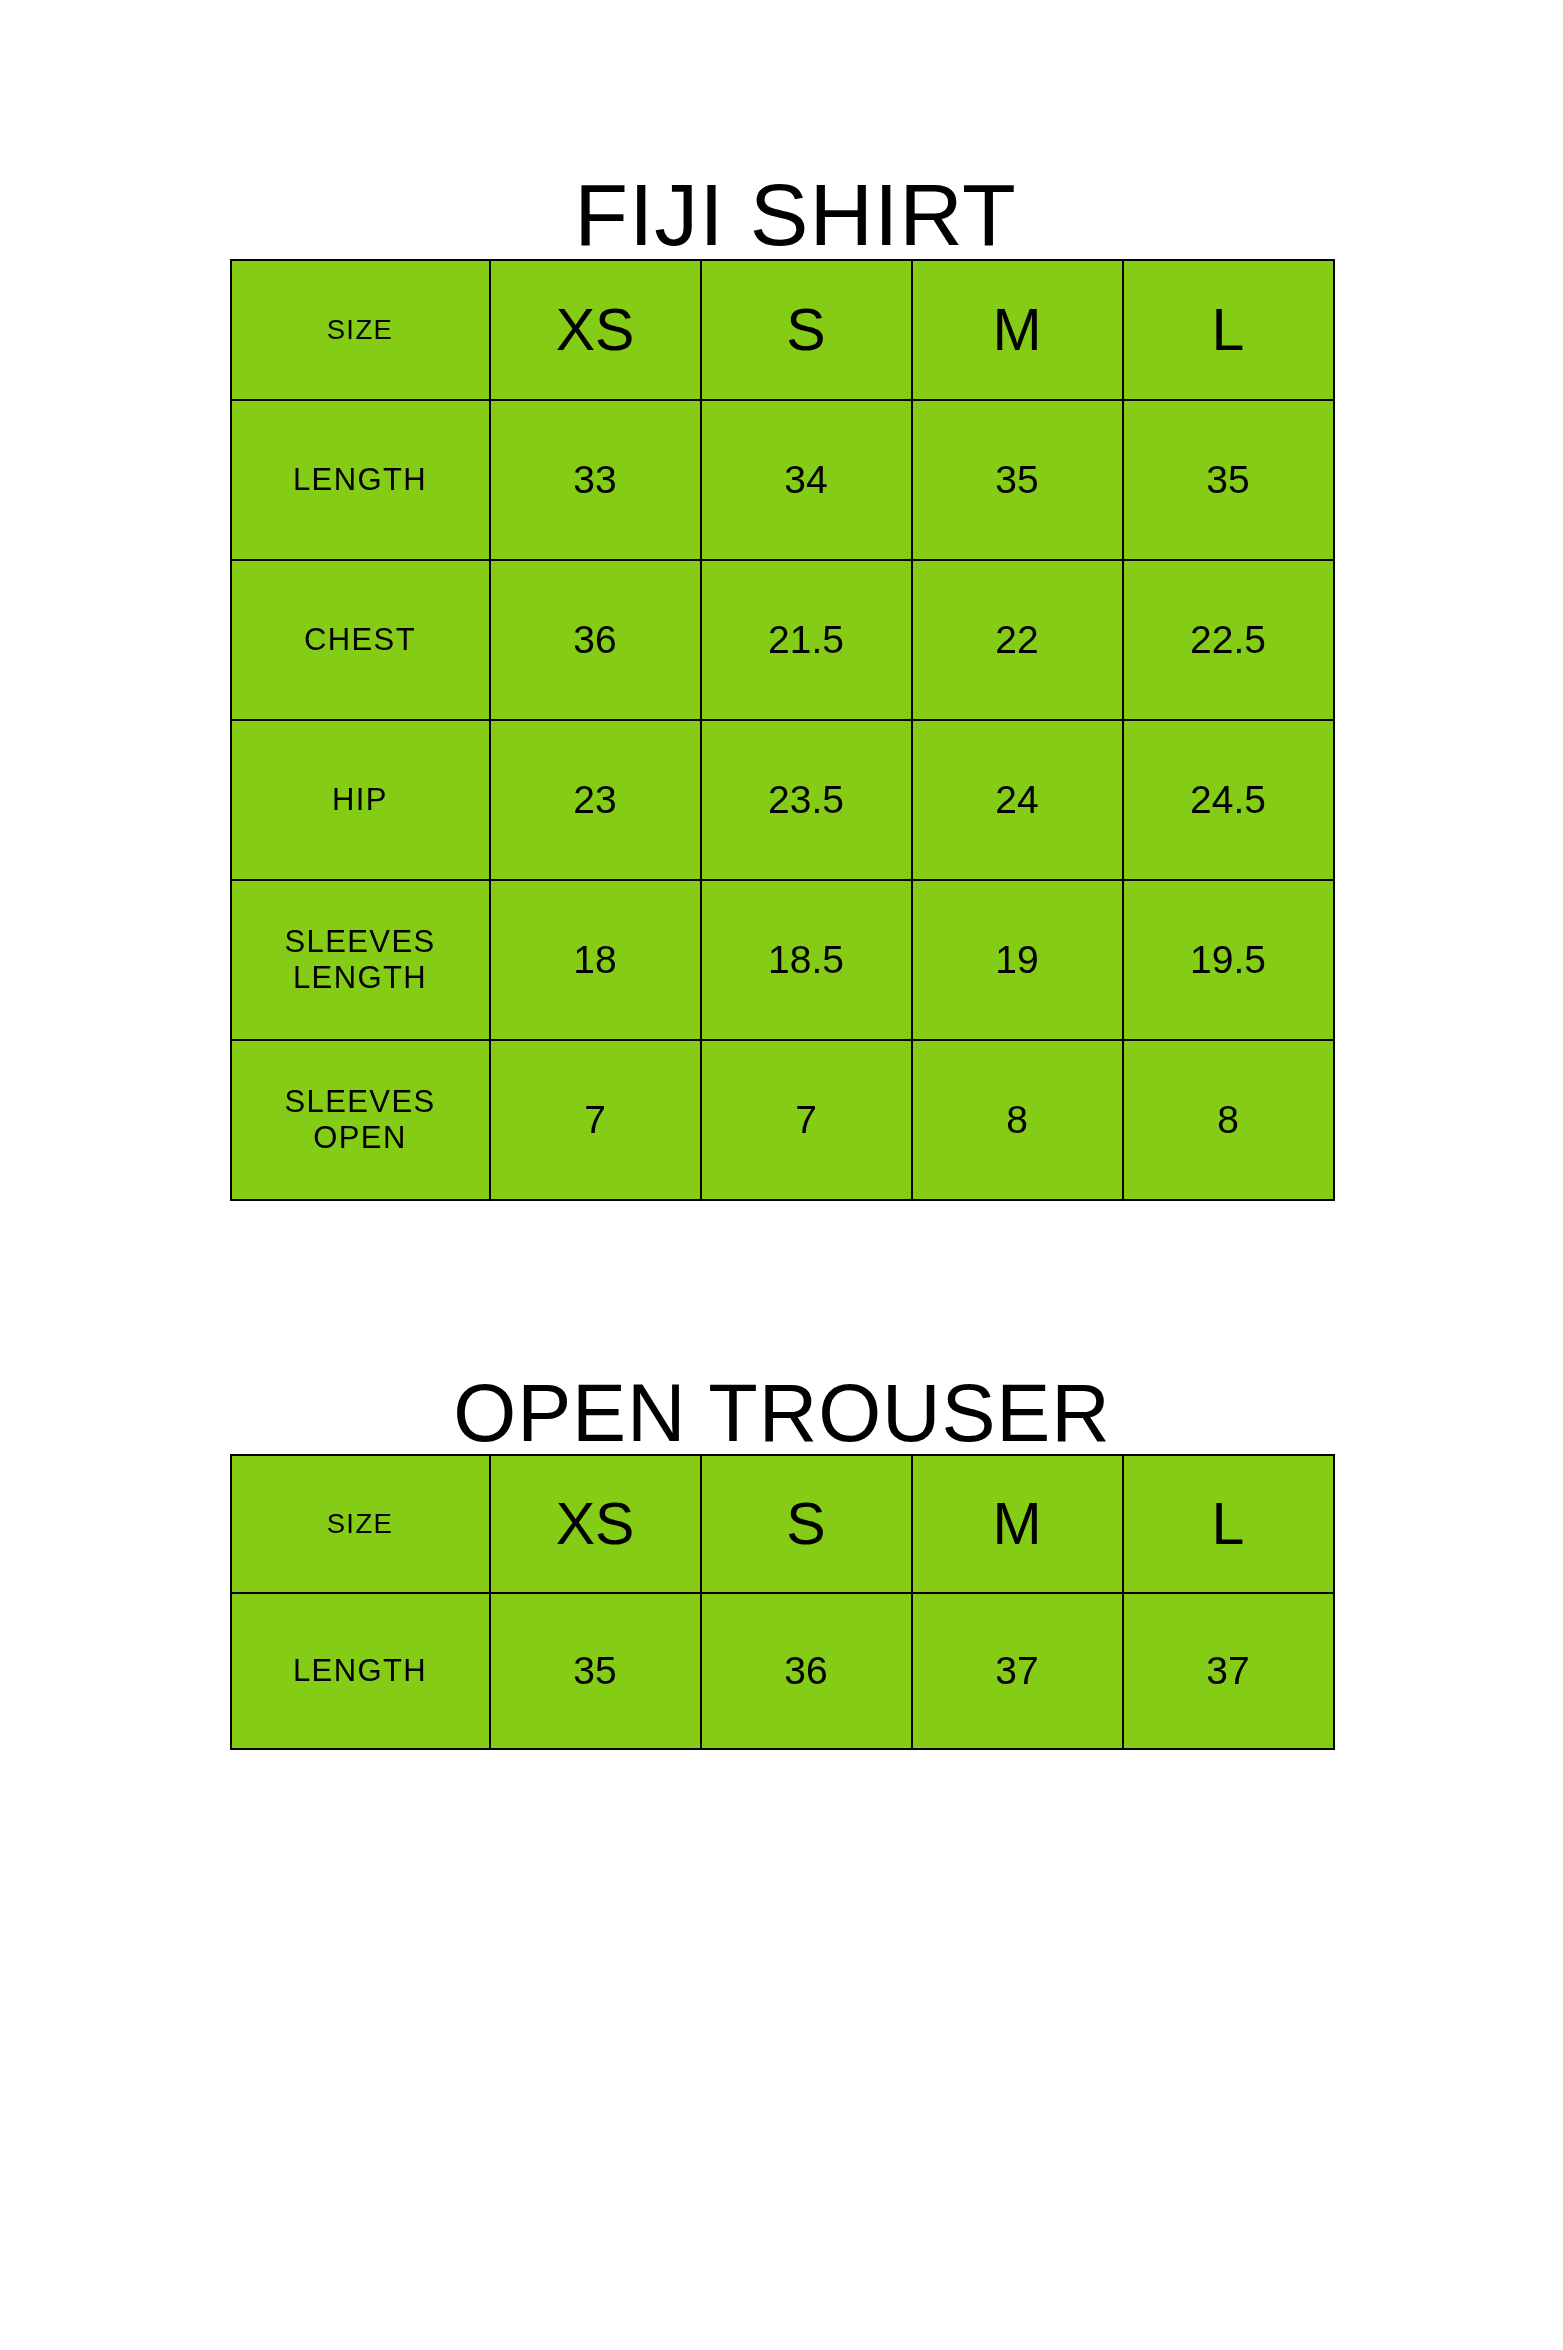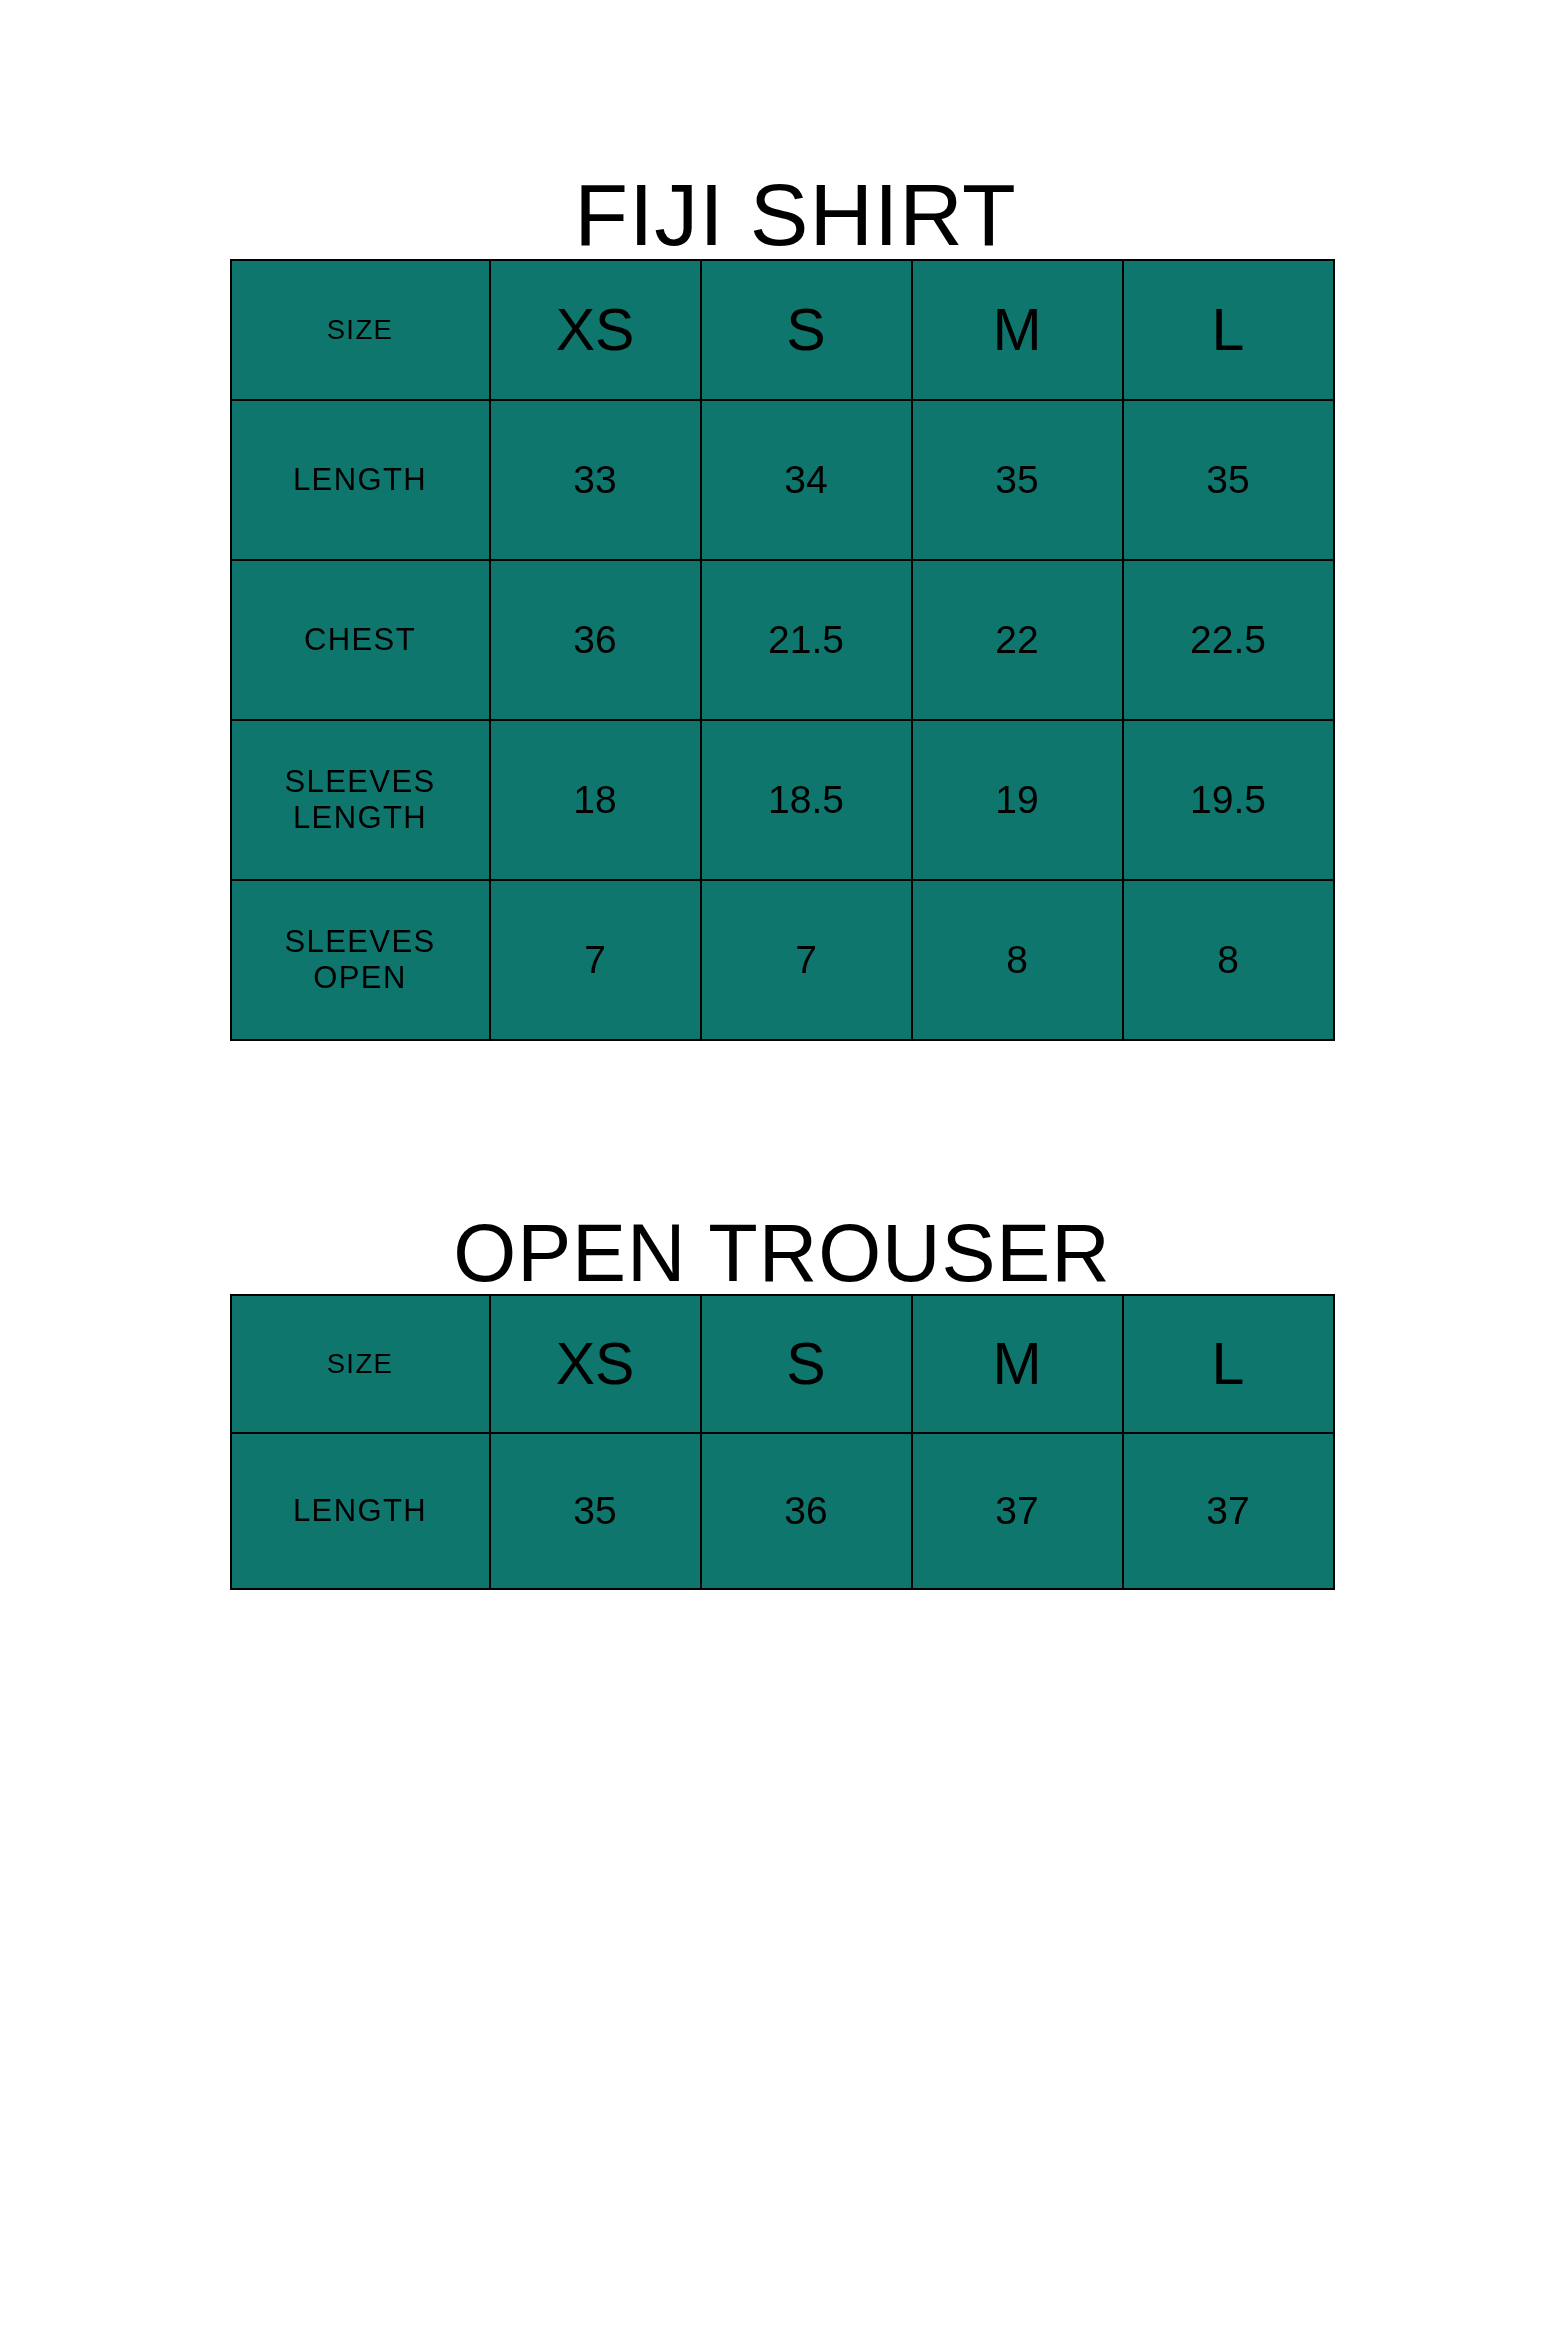--- a/index.html
+++ b/index.html
@@ -45,21 +45,21 @@
   }
 
   .table-wrap {
     display: flex;
     justify-content: center;
   }
 
   table.size-table {
     border-collapse: collapse;
     table-layout: fixed;
-    background: #0f766e;
+    background: #84cc16;
   }
 
   table.size-table td {
     border: 2.8px solid #000000;
     text-align: center;
     vertical-align: middle;
     padding: 0;
   }
 
   
@@ -127,20 +127,27 @@
           </tr>
 
           <tr class="body-row">
             <td class="label-col row-label">CHEST</td>
             <td class="val-col row-value">36</td>
             <td class="val-col row-value">21.5</td>
             <td class="val-col row-value">22</td>
             <td class="val-col row-value">22.5</td>
           </tr>
 
+          <tr class="body-row">
+            <td class="label-col row-label">HIP</td>
+            <td class="val-col row-value">23</td>
+            <td class="val-col row-value">23.5</td>
+            <td class="val-col row-value">24</td>
+            <td class="val-col row-value">24.5</td>
+          </tr>
 
 
           <tr class="body-row">
             <td class="label-col row-label">
               <span class="two-line">SLEEVES</span>
               <span class="two-line">LENGTH</span>
             </td>
             <td class="val-col row-value">18</td>
             <td class="val-col row-value">18.5</td>
             <td class="val-col row-value">19</td>

